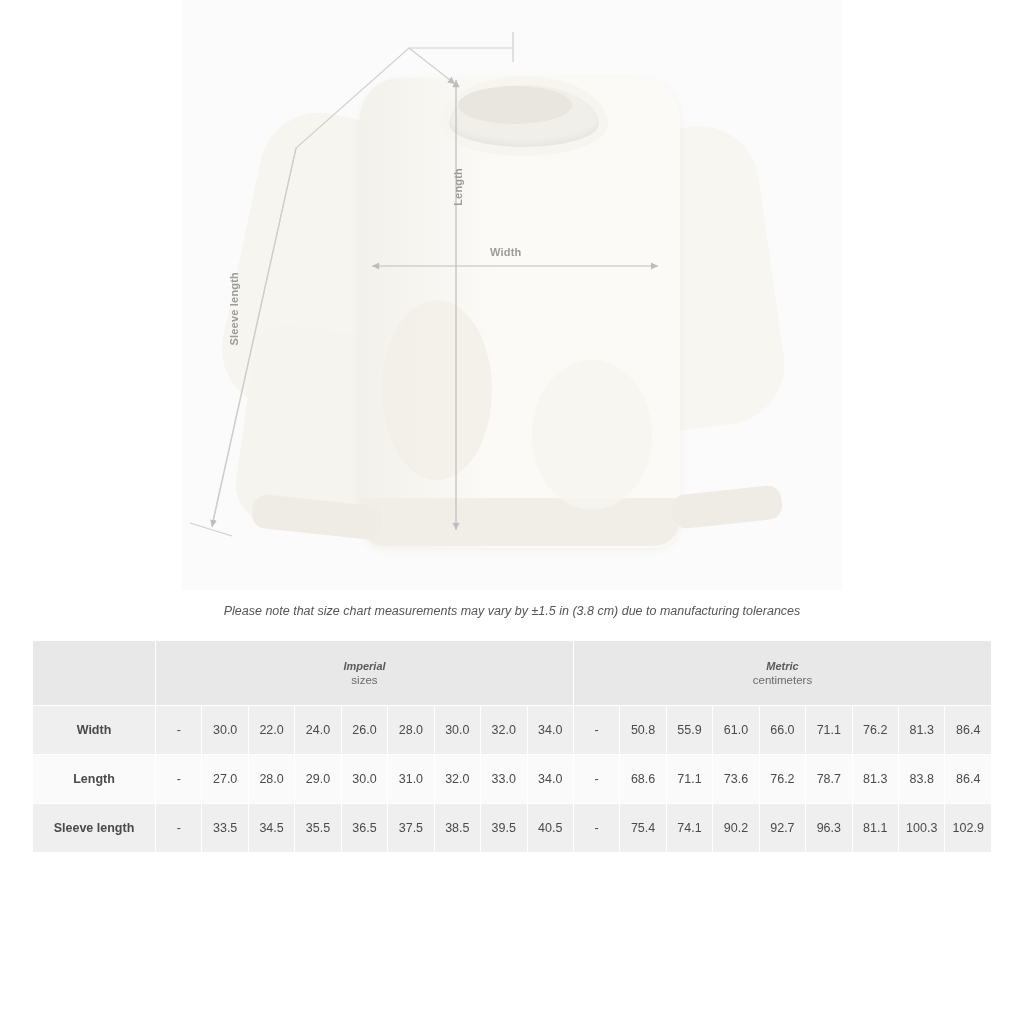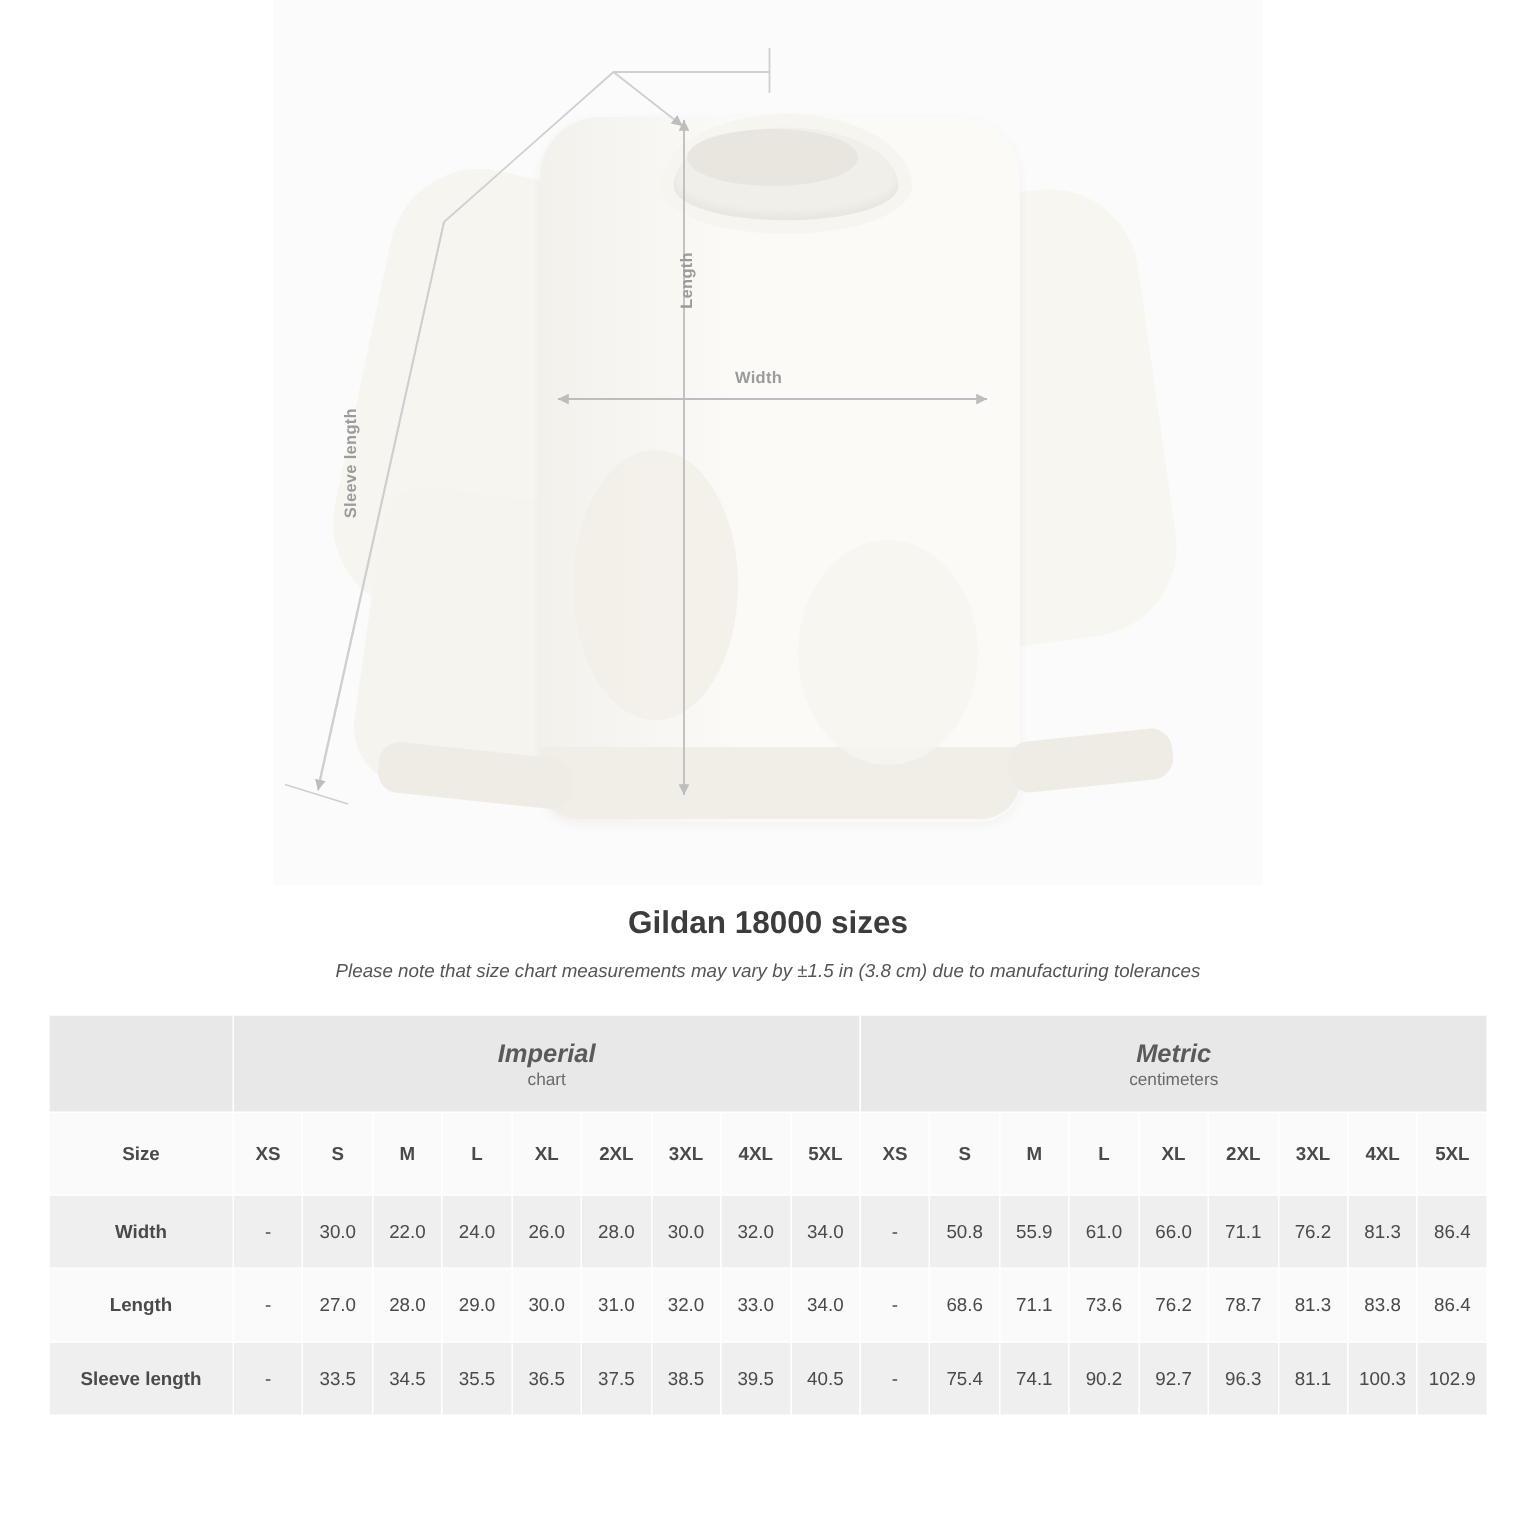--- a/index.html
+++ b/index.html
@@ -216,21 +216,21 @@
     font-size: 12.5px;
     color: #4a4a4a;
     padding: 0;
   }
   .unit-head td {
     background: #e8e8e8;
     height: 64px;
     vertical-align: middle;
   }
   .unit-name {
-    font-size: 17px;
+    font-size: 11px;
     font-weight: bold;
     font-style: italic;
     color: #5a5a5a;
     line-height: 1.25;
   }
   .unit-sub {
     font-size: 11.5px;
     color: #6a6a6a;
     font-style: normal;
   }
@@ -304,58 +304,36 @@
 
       <line x1="372" y1="266" x2="658" y2="266" stroke="#bdbdbd" stroke-width="1.2" marker-start="url(#arrowStart)" marker-end="url(#arrow)"></line>
     </svg>
 
     <div class="lbl lbl-length">Length</div>
     <div class="lbl lbl-width">Width</div>
     <div class="lbl lbl-sleeve">Sleeve length</div>
   </div>
 
   <div class="title-block">
-    <h1 class="chart-title">Gildan 18000 sizes</h1>
     <p class="chart-note">Please note that size chart measurements may vary by ±1.5 in (3.8 cm) due to manufacturing tolerances</p>
   </div>
 
   <div class="table-wrap">
     <table class="size-table">
       <tbody id="table-body">
           <tr class="unit-head">
             <td class="rowlabel"></td>
             <td colspan="9">
               <div class="unit-name">Imperial</div>
-              <div class="unit-sub">chart</div>
+              <div class="unit-sub">sizes</div>
             </td>
             <td colspan="9">
               <div class="unit-name">Metric</div>
               <div class="unit-sub">centimeters</div>
             </td>
-          </tr>
-          <tr class="head-row">
-            <td class="rowlabel">Size</td>
-            <td class="datacell">XS</td>
-            <td class="datacell">S</td>
-            <td class="datacell">M</td>
-            <td class="datacell">L</td>
-            <td class="datacell">XL</td>
-            <td class="datacell">2XL</td>
-            <td class="datacell">3XL</td>
-            <td class="datacell">4XL</td>
-            <td class="datacell">5XL</td>
-            <td class="datacell">XS</td>
-            <td class="datacell">S</td>
-            <td class="datacell">M</td>
-            <td class="datacell">L</td>
-            <td class="datacell">XL</td>
-            <td class="datacell">2XL</td>
-            <td class="datacell">3XL</td>
-            <td class="datacell">4XL</td>
-            <td class="datacell">5XL</td>
           </tr>
           <tr class="row-a">
             <td class="rowlabel">Width</td>
             <td class="datacell">-</td>
             <td class="datacell">30.0</td>
             <td class="datacell">22.0</td>
             <td class="datacell">24.0</td>
             <td class="datacell">26.0</td>
             <td class="datacell">28.0</td>
             <td class="datacell">30.0</td>

